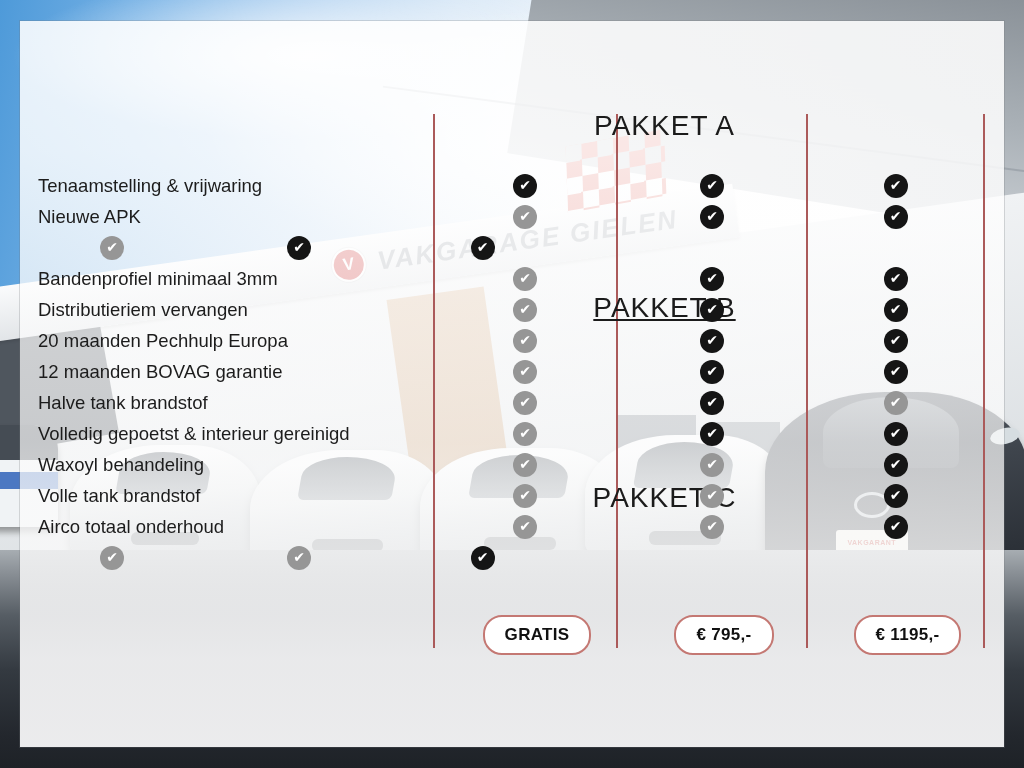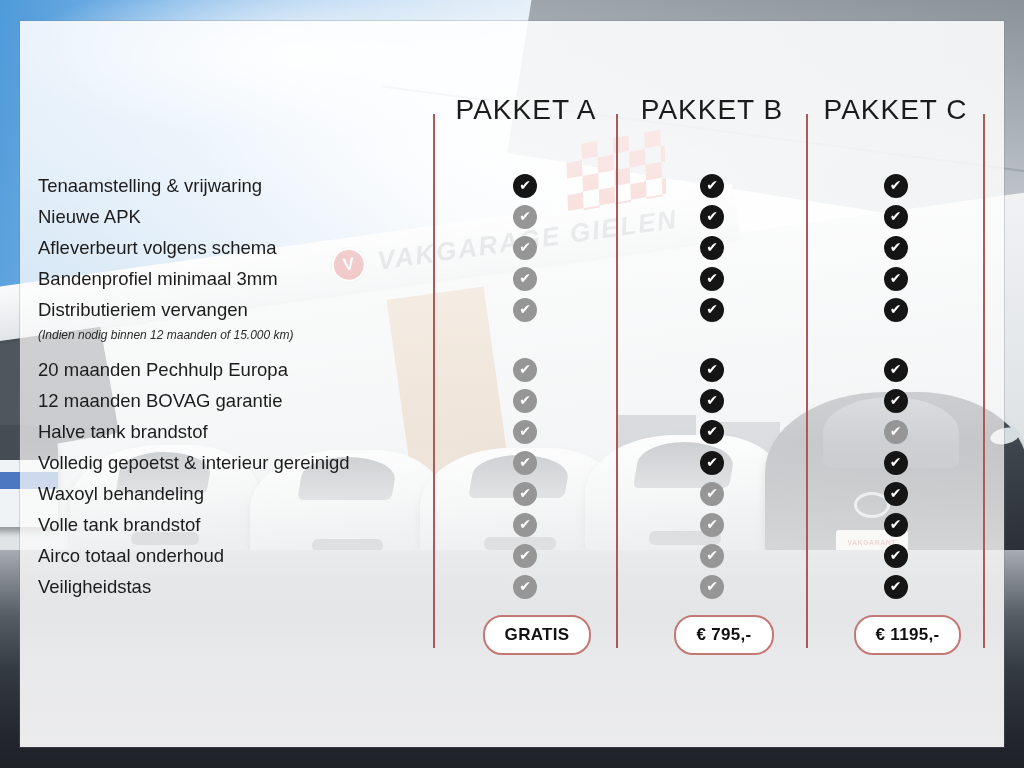--- a/index.html
+++ b/index.html
@@ -80,23 +80,23 @@
       rgba(253,253,253,.74) 38%,
       rgba(252,252,252,.70) 58%,
       rgba(250,250,250,.82) 74%,
       rgba(248,248,249,.92) 88%,
       rgba(248,248,249,.94) 100%);
     box-shadow:0 0 0 1px rgba(110,115,120,.25);}
   
   .content{position:absolute;inset:0;color:#1c1c1c;}
   .vline{position:absolute;top:114px;height:534px;width:2px;background:#ab5a5a;}
   .vline.l1{left:433px;} .vline.l2{left:616px;} .vline.l3{left:806px;} .vline.l4{left:983px;}
-  .headers{position:absolute;left:435px;top:92px;width:459px;display:flex;}
+  .headers{position:absolute;left:435px;top:108px;width:459px;display:flex;flex-direction:column;}
   .headers .h{font-size:28px;letter-spacing:1px;color:#1b1b1b;text-align:center;line-height:36px;}
-  .h.ca{flex:0 0 182px;} .h.cb{flex:0 0 190px;} .h.cc{flex:0 0 177px;}
+  .h.ca{flex:0 0 182px;} .h.cb{flex:0 0 190px;text-decoration:underline;} .h.cc{flex:0 0 177px;}
   .features{position:absolute;left:20px;top:170px;width:964px;}
   .row{display:flex;align-items:center;height:31px;}
   .row .label{flex:0 0 413px;padding-left:18px;box-sizing:border-box;
     font-size:18.5px;white-space:nowrap;color:#1c1c1c;}
   .cell{display:flex;align-items:center;justify-content:center;}
   .cell.ca{flex:0 0 184px;} .cell.cb{flex:0 0 190px;} .cell.cc{flex:0 0 177px;}
   .check{width:24px;height:24px;border-radius:50%;display:flex;align-items:center;justify-content:center;}
   .check::after{content:"✔";color:#fff;font-size:14px;font-weight:bold;line-height:1;margin-top:-1px;}
   .check[data-state="included"]{background:#151515;}
   .check[data-state="excluded"]{background:#969696;}
@@ -195,21 +195,20 @@
           </div>
         <div class="cell cb">
             <span class="check" data-state="included"></span>
           </div>
         <div class="cell cc">
             <span class="check" data-state="included"></span>
           </div>
       </div>
 
       <div class="row">
-        <div class="label">Afleverbeurt volgens schema</div>
         <div class="cell ca">
             <span class="check" data-state="excluded"></span>
           </div>
         <div class="cell cb">
             <span class="check" data-state="included"></span>
           </div>
         <div class="cell cc">
             <span class="check" data-state="included"></span>
           </div>
       </div>
@@ -233,23 +232,20 @@
             <span class="check" data-state="excluded"></span>
           </div>
         <div class="cell cb">
             <span class="check" data-state="included"></span>
           </div>
         <div class="cell cc">
             <span class="check" data-state="included"></span>
           </div>
       </div>
 
-      <div class="note-row">
-        <div class="note">(Indien nodig binnen 12 maanden of 15.000 km)</div>
-      </div>
 
       <div class="row">
         <div class="label">20 maanden Pechhulp Europa</div>
         <div class="cell ca">
             <span class="check" data-state="excluded"></span>
           </div>
         <div class="cell cb">
             <span class="check" data-state="included"></span>
           </div>
         <div class="cell cc">
@@ -329,21 +325,20 @@
           </div>
         <div class="cell cb">
             <span class="check" data-state="excluded"></span>
           </div>
         <div class="cell cc">
             <span class="check" data-state="included"></span>
           </div>
       </div>
 
       <div class="row">
-        <div class="label">Veiligheidstas</div>
         <div class="cell ca">
             <span class="check" data-state="excluded"></span>
           </div>
         <div class="cell cb">
             <span class="check" data-state="excluded"></span>
           </div>
         <div class="cell cc">
             <span class="check" data-state="included"></span>
           </div>
       </div>

